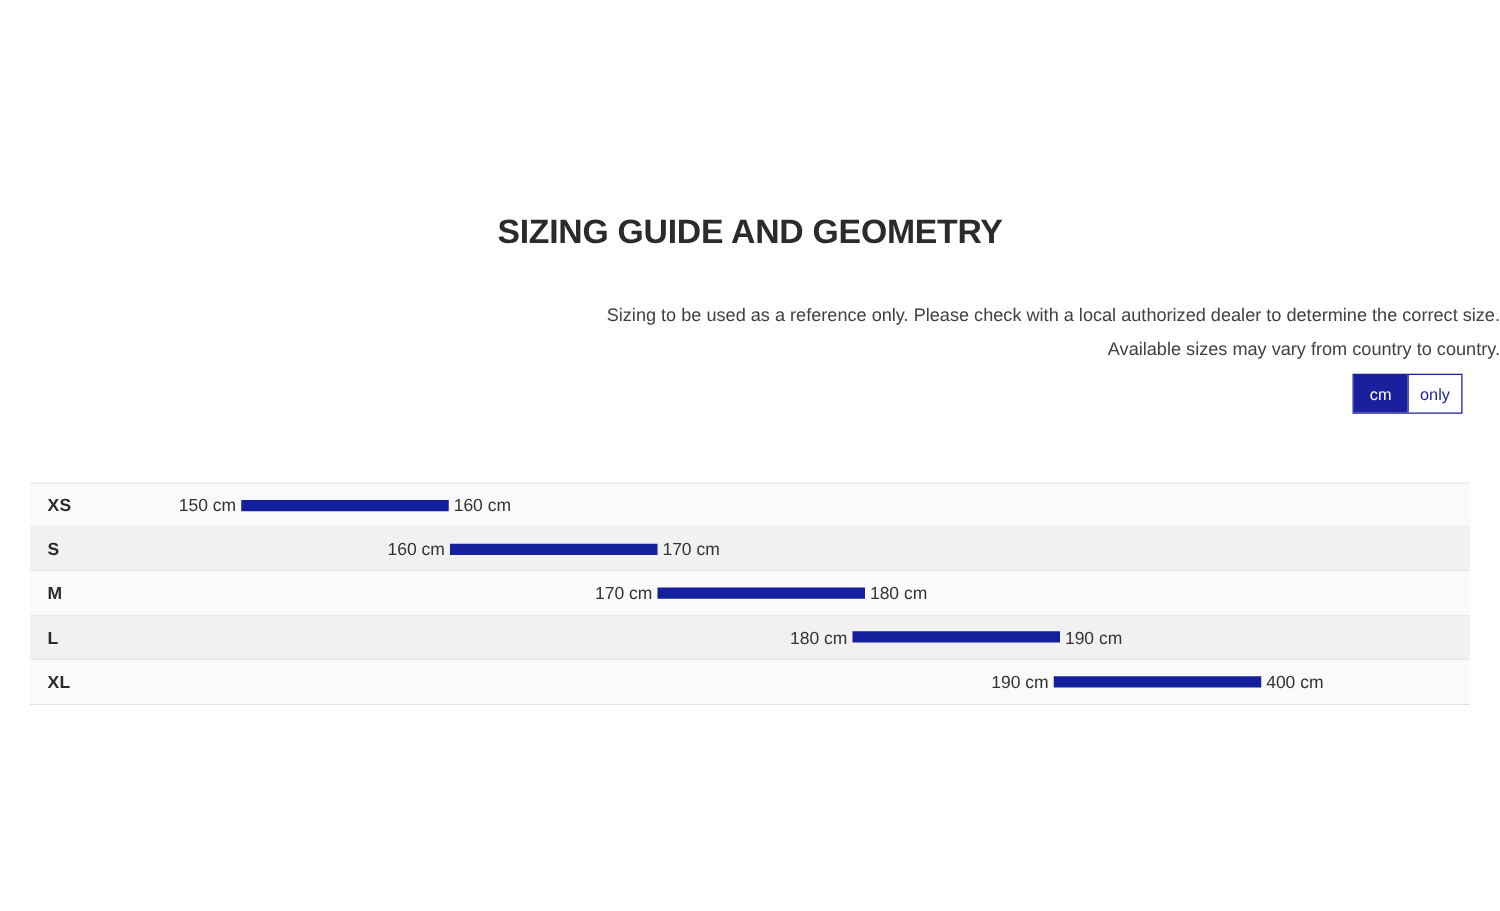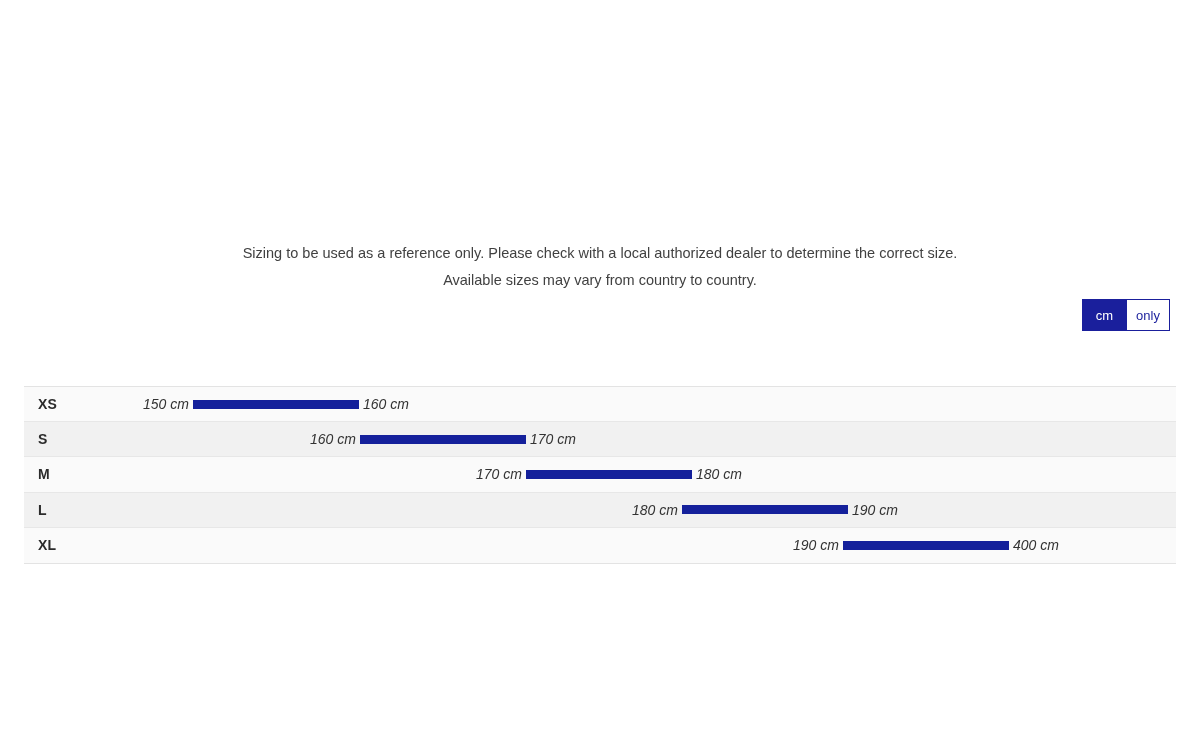--- a/index.html
+++ b/index.html
@@ -33,21 +33,21 @@
     font-weight: bold;
     letter-spacing: -0.2px;
     color: #2b2b2b;
   }
 
   .subtitle {
     position: absolute;
     top: 240px;
     left: 0;
     width: 1200px;
-    text-align: center;
+    text-align: right;
     font-size: 14.5px;
     line-height: 27px;
     color: #414141;
     font-weight: normal;
   }
   .subtitle .line2 { display: block; }
 
   
   .unit-toggle {
     position: absolute;
@@ -118,34 +118,34 @@
     position: absolute;
     top: 0;
     height: 100%;
     display: flex;
     align-items: center;
     white-space: nowrap;
   }
   .range .val {
     font-size: 14px;
     color: #333333;
-    font-style: italic;
   }
   .range .bar {
     height: 9px;
     background: #14209b;
     margin: 0 4px;
     display: inline-block;
   }
 </style>
 </head>
 <body>
 
 <div class="page">
 
+  <div class="title">SIZING GUIDE AND GEOMETRY</div>
 
   <div class="subtitle">
     <span>Sizing to be used as a reference only. Please check with a local authorized dealer to determine the correct size.</span>
     <span class="line2">Available sizes may vary from country to country.</span>
   </div>
 
   <div class="unit-toggle">
     <div class="seg active">cm</div>
     <div class="seg">only</div>
   </div>

